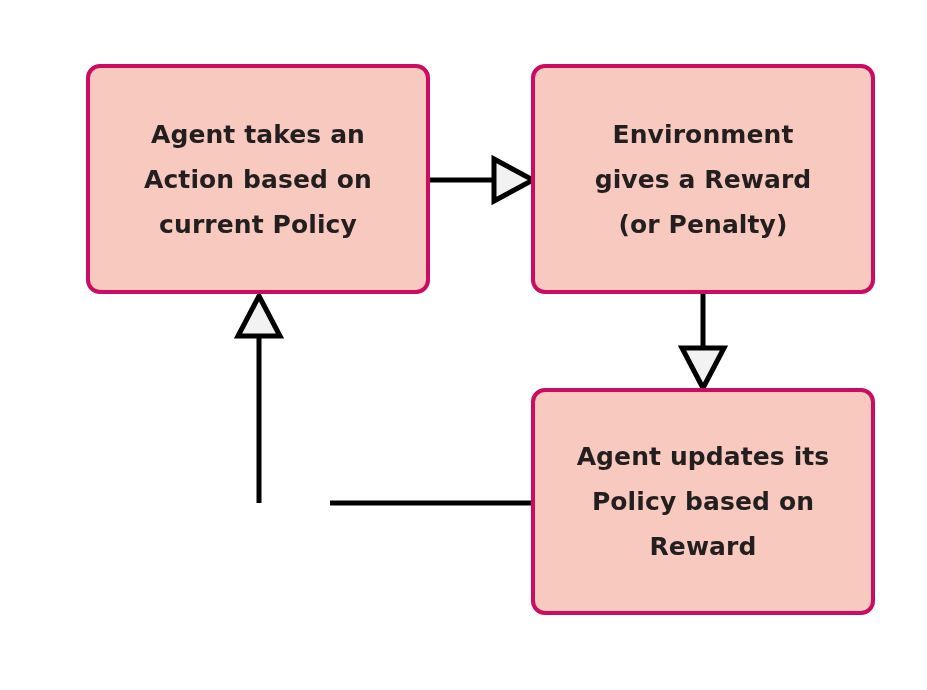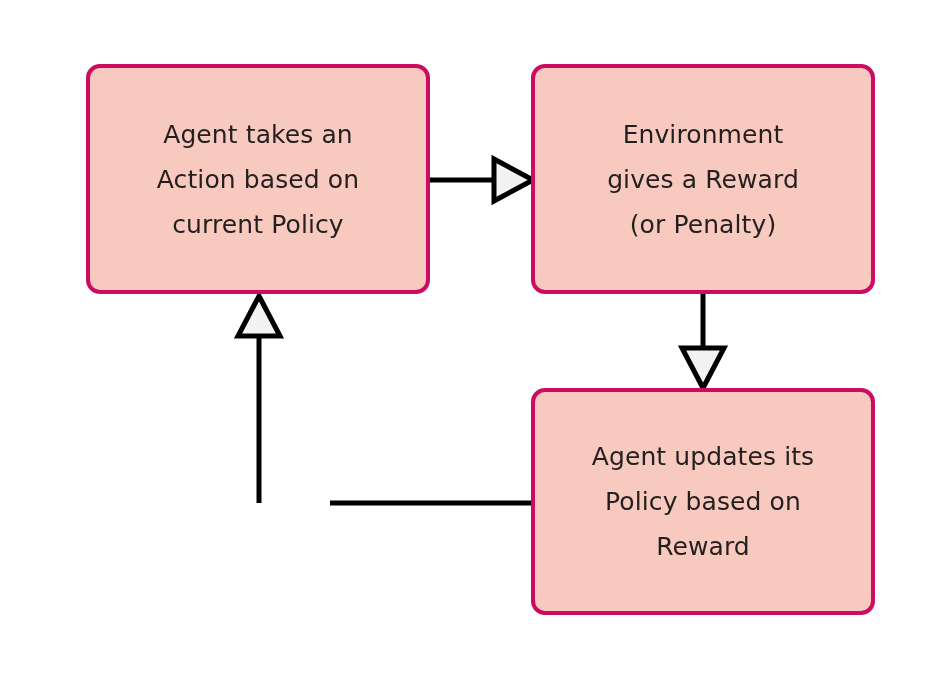--- a/index.html
+++ b/index.html
@@ -12,20 +12,21 @@
     width: 927px;
     height: 690px;
     font-family: "DejaVu Sans", "Liberation Sans", sans-serif;
     overflow: hidden;
   }
   #diagram-canvas {
     position: relative;
     width: 927px;
     height: 690px;
     background: #ffffff;
+    font-weight: bold;
   }
   svg.layer {
     position: absolute;
     top: 0;
     left: 0;
     width: 927px;
     height: 690px;
     overflow: visible;
   }
   .node-box {

